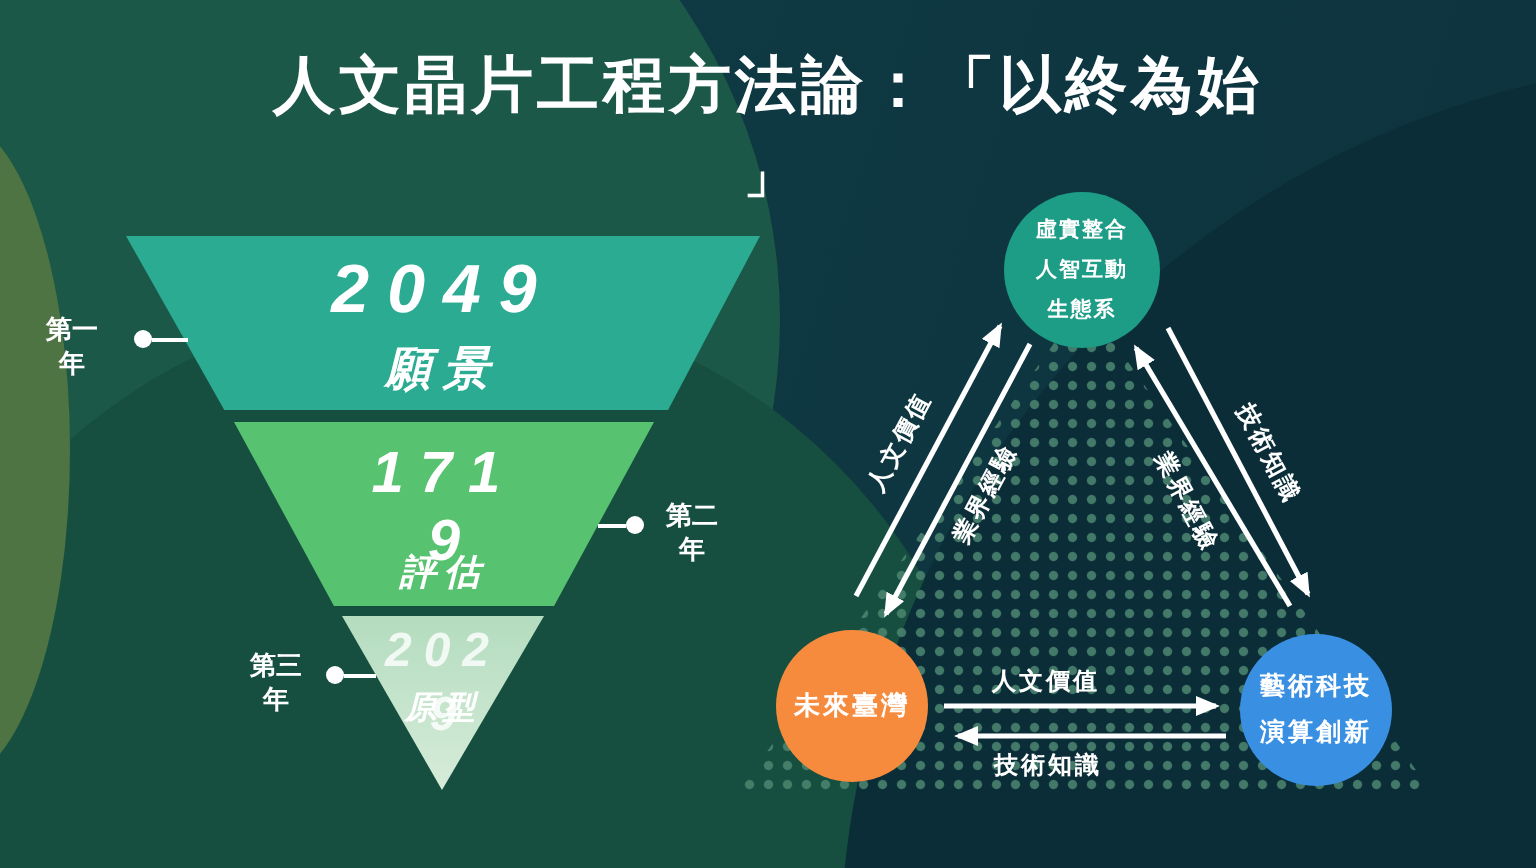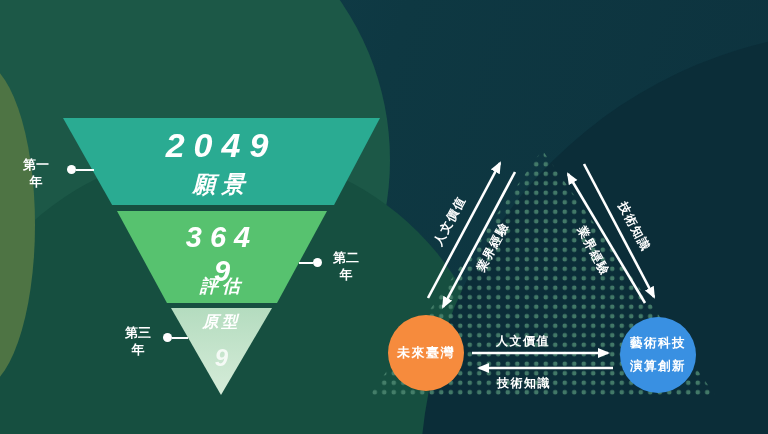--- a/index.html
+++ b/index.html
@@ -71,31 +71,36 @@
 <body>
 
 <div class="slide">
 
   <div class="abs circle bg-arc-ring"></div>
   <div class="abs circle bg-circle-1"></div>
   <div class="abs circle bg-circle-2"></div>
   <div class="abs bg-olive"></div>
   <div class="abs circle bg-dark-right"></div>
 
+  <div class="abs title-wrap">
+    <div class="title-line1">人文晶片工程方法論：「以終為始</div>
+    <div class="title-line2">」</div>
+  </div>
 
   <div class="abs tier tier1" style="background:#2aab92;">
     <div class="year">2049</div>
     <div class="tlabel">願景</div>
   </div>
   <div class="abs tier tier2" style="background:#57c26f;">
-    <div class="year">364</div>
+    <div class="year">171</div>
     <div class="tlabel">評估</div>
     <div class="overflow-digit">9</div>
   </div>
   <div class="abs tier tier3" style="background:linear-gradient(#b4dcbf,#d6ecd9);">
+    <div class="year">202</div>
     <div class="tlabel">原型</div>
     <div class="overflow-digit">9</div>
   </div>
 
   <div class="abs milestone-text" style="left:16px;top:156px;">
     <div>第一</div>
     <div>年</div>
   </div>
   <div class="abs milestone-dot" style="left:67px;top:165px;"></div>
   <div class="abs milestone-line" style="left:76px;top:168.5px;width:18px;"></div>
@@ -131,20 +136,25 @@
   </svg>
 
   <div class="abs edge-label el-left-outer">人文價值</div>
   <div class="abs edge-label el-left-inner">業界經驗</div>
   <div class="abs edge-label el-right-inner">業界經驗</div>
   <div class="abs edge-label el-right-outer">技術知識</div>
   <div class="abs edge-label el-bottom-fwd">人文價值</div>
   <div class="abs edge-label el-bottom-bwd">技術知識</div>
 
 
+  <div class="abs node node-top" style="background:#1d9c86;">
+    <div>虛實整合</div>
+    <div>人智互動</div>
+    <div>生態系</div>
+  </div>
   <div class="abs node node-right" style="background:#3990e2;">
     <div>藝術科技</div>
     <div>演算創新</div>
   </div>
   <div class="abs node node-left" style="background:#f68b3d;">
     <div>未來臺灣</div>
   </div>
 
 </div>
 

